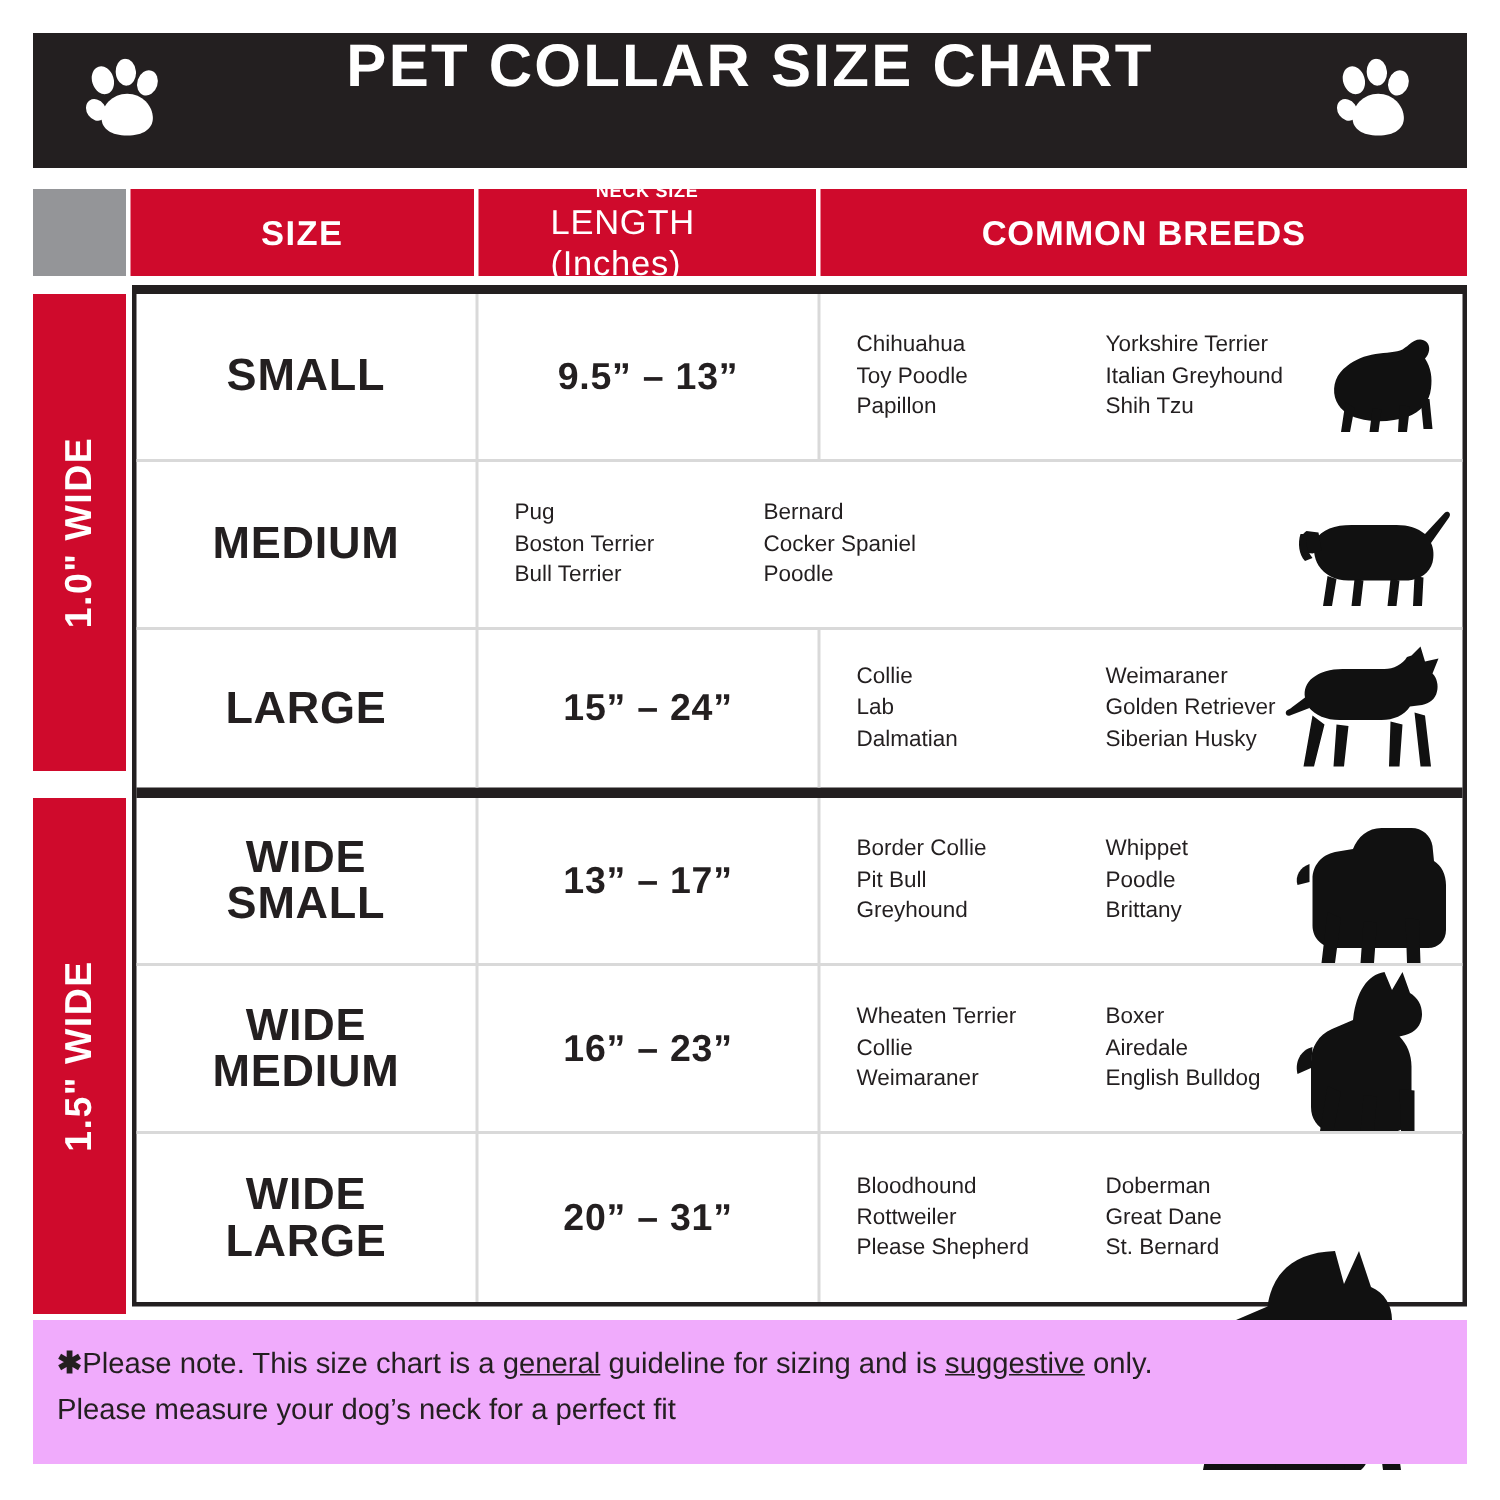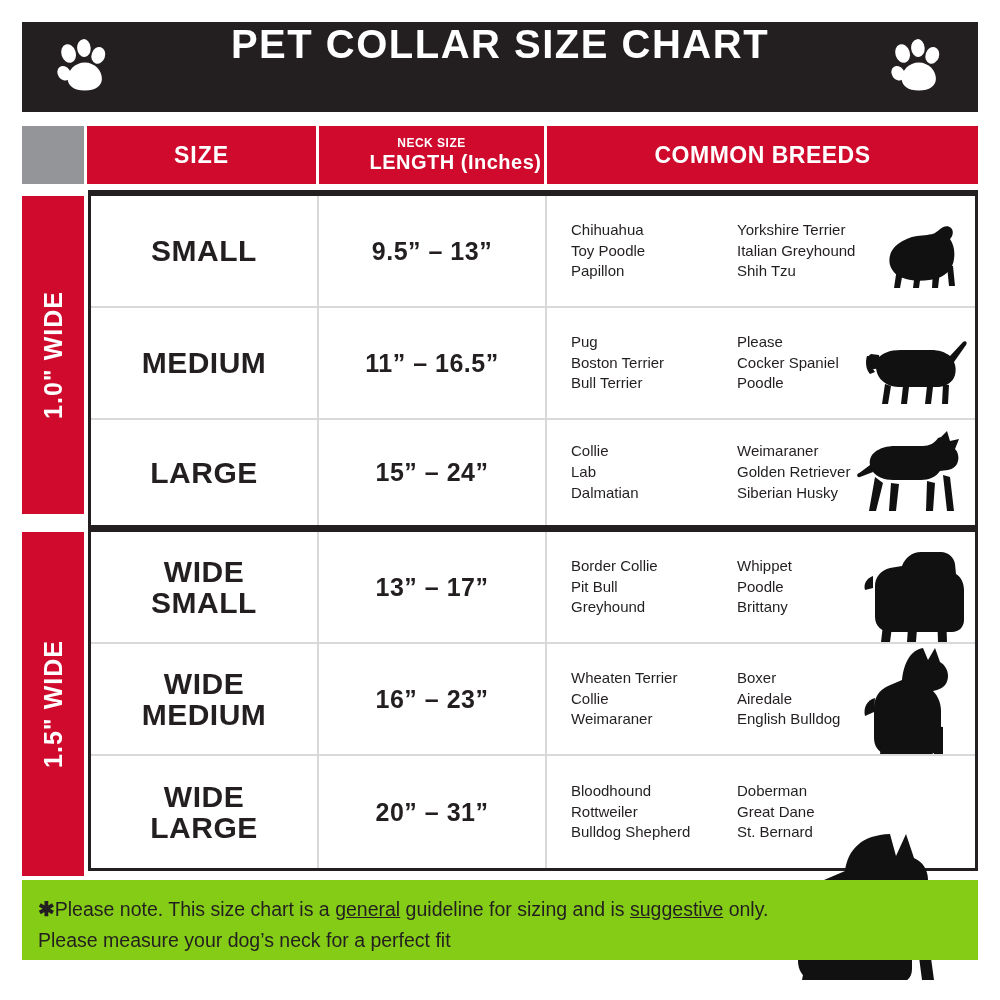--- a/index.html
+++ b/index.html
@@ -58,21 +58,21 @@
     flex-direction: column;
     align-items: center;
     justify-content: center;
     border-left: 3px solid #ffffff;
     font-weight: bold;
   }
   .colhead .c-size { width: 232px; font-size: 23px; letter-spacing: 1px; }
   .colhead .c-len  { width: 228px; }
   .colhead .c-breed{ flex: 1; font-size: 23px; letter-spacing: 0.5px; }
   .len-small { font-size: 12px; font-weight: bold; letter-spacing: 0.5px; line-height: 1; margin-bottom: 2px;}
-  .len-big { font-size: 20px; font-weight: bold; letter-spacing: 0.5px; margin-left: 48px; }
+  .len-big { font-size: 23px; font-weight: normal; letter-spacing: 0.5px; margin-left: 48px; }
 
   
   .rail {
     position: absolute;
     left: 22px;
     width: 62px;
     background: #cf0a2c;
     color: #ffffff;
     overflow: hidden;
   }
@@ -149,22 +149,22 @@
     position: absolute;
     right: 6px;
     bottom: 0;
     pointer-events: none;
   }
 
   
   .footer {
     position: absolute;
     left: 22px; top: 880px;
-    width: 956px; height: 80px;
-    background: #84cc16;
+    width: 956px; height: 96px;
+    background: #f0abfc;
     padding: 14px 32px 0 16px;
   }
   .footer-line {
     font-size: 19.5px;
     color: #231f20;
     line-height: 1.55;
     font-weight: normal;
   }
   .footer-star { font-size: 20px; font-weight: bold; }
   .u { text-decoration: underline; }
@@ -233,30 +233,29 @@
           <path fill="#111" d="M64 10c4-4 9-5 12-2 3 3 2 8-1 11 4 6 5 13 4 20-1 9-7 16-16 19-9 3-22 4-32 1-8-2-14-7-16-14-2-8 1-16 8-21 5-4 12-7 19-8 7-1 14-1 18-3 1-1 3-2 4-3z"></path>
           <path fill="#111" d="M22 48l-3 20h6l3-16zM40 52l-2 16h6l2-15zM58 50l-1 18h6l2-17zM72 46l2 20h6l-2-20z"></path>
         </svg>
       </div>
     </div>
 
     <div class="row">
       <div class="c-size-b">
         <span>MEDIUM</span>
       </div>
-      <div class="c-len-b">11” – 16.5”</div>
       <div class="c-breed-b">
         <div class="breedcols">
           <div class="col">
             <div>Pug</div>
             <div>Boston Terrier</div>
             <div>Bull Terrier</div>
           </div>
           <div class="col">
-            <div>Please</div>
+            <div>Bernard</div>
             <div>Cocker Spaniel</div>
             <div>Poodle</div>
           </div>
         </div>
         <svg class="silhouette" style="width:104px;height:74px;right:6px;bottom:10px;" viewBox="0 0 104 74">
           <path fill="#111" d="M12 26c4-7 13-10 24-10h30c8 0 14 2 19 6l13-14c2-2 5 0 3 3L89 28c2 4 2 9 1 13-2 7-8 11-16 12H34c-9 0-16-4-20-10-3-5-4-12-2-17z"></path>
           <path fill="#111" d="M6 20c-3 2-5 6-4 10 1 3 4 5 8 5l6-2-2-12z"></path>
           <path fill="#111" d="M2 22c-2 6-1 14 3 18l5-2c-4-5-5-11-3-16z"></path>
           <path fill="#111" d="M20 50l-3 20h6l3-18zM38 52l-2 18h6l2-17zM62 52l-2 18h6l2-17zM78 50l-1 20h6l1-19z"></path>
         </svg>
@@ -347,21 +346,21 @@
       <div class="c-size-b">
         <span>WIDE</span>
         <span>LARGE</span>
       </div>
       <div class="c-len-b">20” – 31”</div>
       <div class="c-breed-b">
         <div class="breedcols">
           <div class="col">
             <div>Bloodhound</div>
             <div>Rottweiler</div>
-            <div>Bulldog Shepherd</div>
+            <div>Please Shepherd</div>
           </div>
           <div class="col">
             <div>Doberman</div>
             <div>Great Dane</div>
             <div>St. Bernard</div>
           </div>
         </div>
       </div>
     </div>
 

